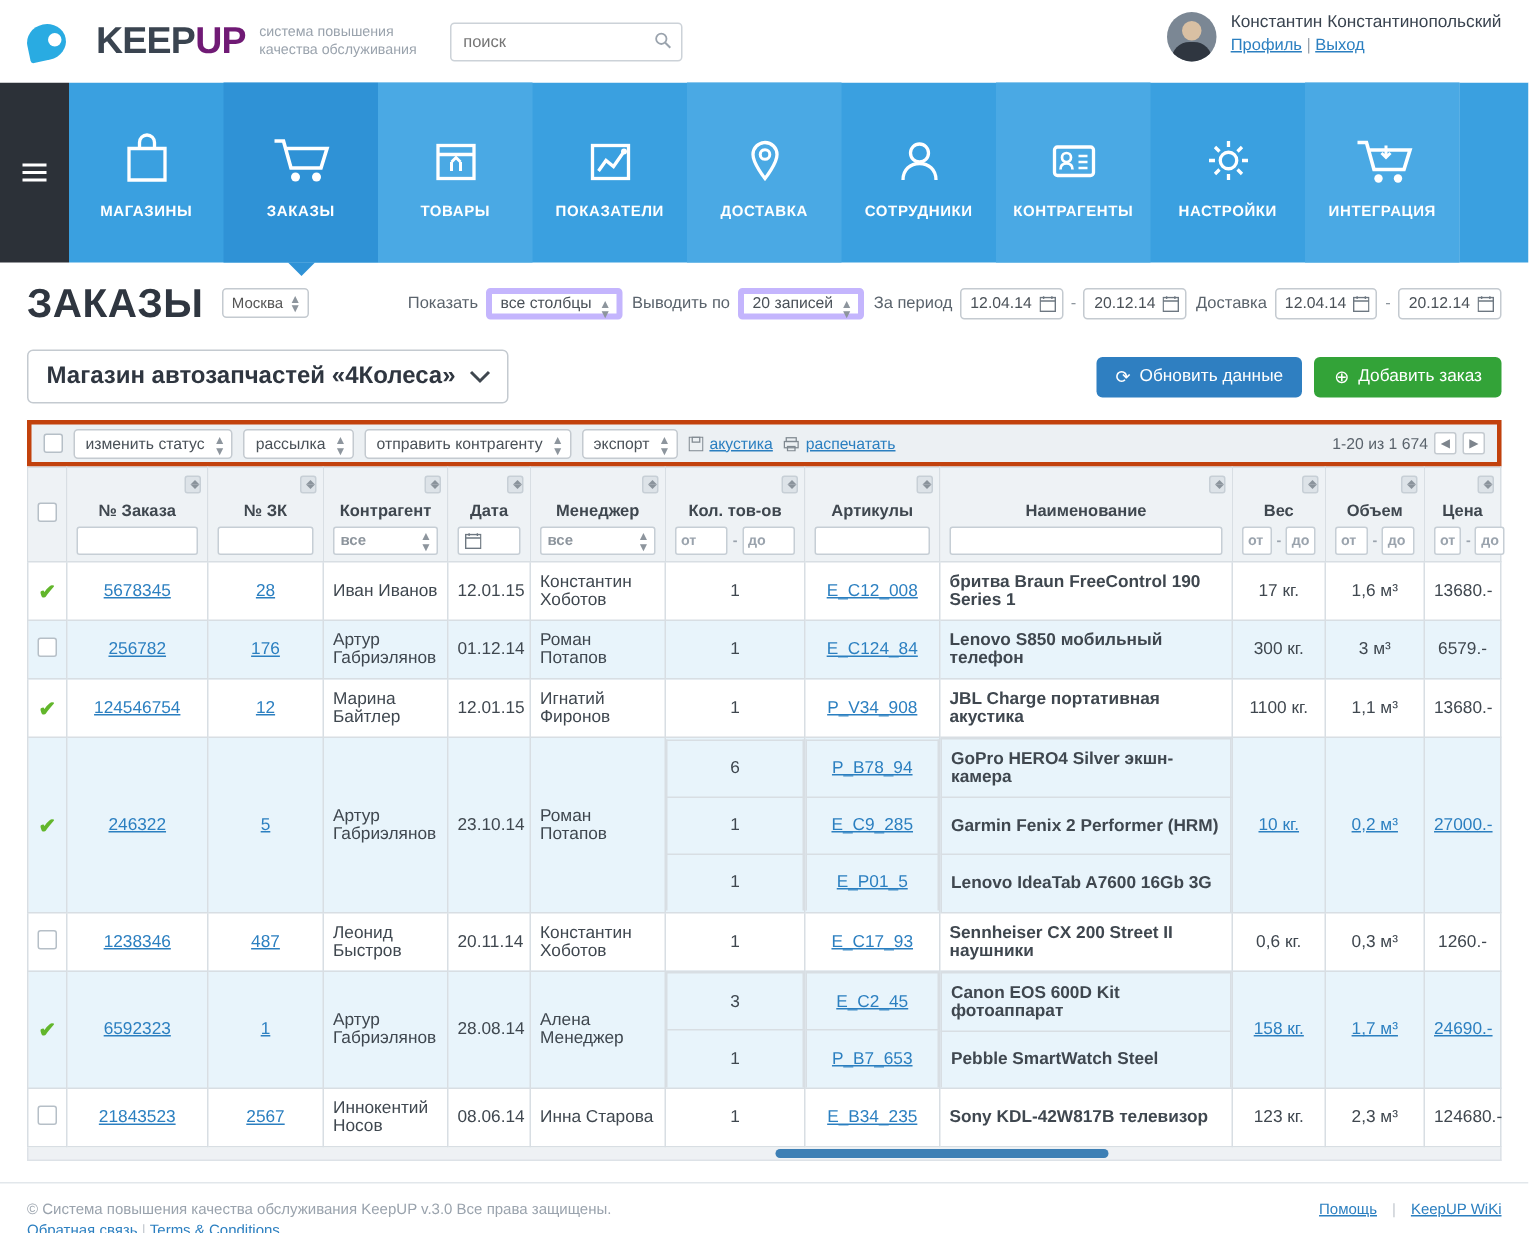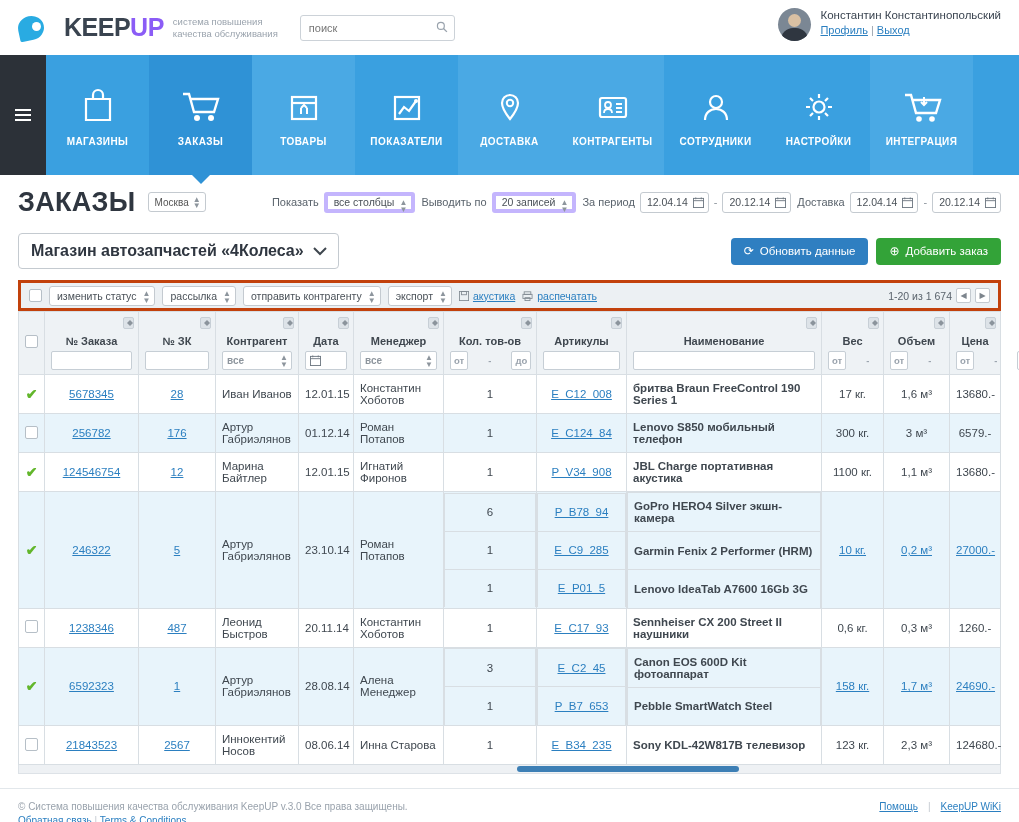--- a/index.html
+++ b/index.html
@@ -18,21 +18,21 @@
   .topbar { height:55px; background:#fff; display:flex; align-items:center; padding:0 18px; position:relative; }
   .logo-wrap { display:flex; align-items:center; }
   .logo-mark { width:40px; height:28px; position:relative; margin-right:6px; }
   .logo-mark .drop {
     position:absolute; left:0; top:2px; width:26px; height:24px;
     background:#29abe2; border-radius:50% 50% 50% 2px; transform:rotate(-12deg);
   }
   .logo-mark .dot { position:absolute; left:14px; top:8px; width:9px; height:9px; background:#fff; border-radius:50%; }
   .logo-text { font-size:25px; font-weight:bold; letter-spacing:-0.5px; }
   .logo-text .k { color:#3a4450; }
-  .logo-text .up { color:#8b5cf6; }
+  .logo-text .up { color:#701a75; }
   .logo-sub { font-size:9.5px; color:#9aa3ad; line-height:12px; margin-left:9px; max-width:115px; }
   .search-box { margin-left:22px; position:relative; width:155px; }
   .search-box input {
     width:155px; height:26px; border:1px solid #ccd2d8; border-radius:3px;
     padding:0 24px 0 8px; font-size:11px; color:#9aa3ad;
     font-family:"Liberation Sans", sans-serif; outline:none;
   }
   .search-box .mag { position:absolute; right:7px; top:6px; width:12px; height:12px; }
   .user-area { position:absolute; right:18px; top:8px; display:flex; align-items:flex-start; }
   .avatar { width:33px; height:33px; border-radius:50%; background:#7b8794; margin-right:9px; overflow:hidden; position:relative; }
@@ -131,21 +131,21 @@
   thead th .sorter:before { content:""; position:absolute; left:2.5px; top:2px;
       border-left:3px solid transparent; border-right:3px solid transparent; border-bottom:3px solid #8b949c; }
   thead th .sorter:after { content:""; position:absolute; left:2.5px; bottom:2px;
       border-left:3px solid transparent; border-right:3px solid transparent; border-top:3px solid #8b949c; }
   thead th .fi {
     margin-top:4px; width:100%; height:19px; background:#fff; border:1px solid #c6ced5; border-radius:2px;
     font-size:10px; color:#8d959d; display:flex; align-items:center; padding:0 4px; position:relative;
   }
   thead th .fi.sel2 { padding-right:15px; }
   thead th .fi.sel2 .dbl { position:absolute; right:3px; top:2px; color:#8d959d; font-size:8px; line-height:7px; }
-  thead th .range { margin-top:4px; display:flex; gap:20px; align-items:center; }
+  thead th .range { margin-top:4px; display:flex; gap:3px; align-items:center; }
   thead th .range .mini {
     flex:1; height:19px; background:#fff; border:1px solid #c6ced5; border-radius:2px;
     font-size:9.5px; color:#9aa3ad; display:flex; align-items:center; padding:0 3px;
   }
   thead th .range .d { color:#9aa3ad; font-size:9.5px; }
   thead th.ck { width:26px; }
   tbody td { padding:7px 6px; font-size:11.5px; color:#3f474f; vertical-align:middle; }
   tbody tr.alt td { background:#e8f4fb; }
   tbody tr td.ck { text-align:center; width:26px; }
   .cb { width:13px; height:13px; border:1px solid #b6bfc7; background:#fff; border-radius:2px; display:inline-block; }
@@ -263,40 +263,40 @@
       <div class="nav-item alt">
         <div class="ico">
           <svg width="40" height="40" viewBox="0 0 40 40">
               <path d="M20 9a8 8 0 0 1 8 8c0 6-8 16-8 16S12 23 12 17a8 8 0 0 1 8-8z" fill="none" stroke="#fff" stroke-width="2.2"></path>
               <circle cx="20" cy="17" r="3.2" fill="none" stroke="#fff" stroke-width="2"></circle>
             </svg>
         </div>
         <div class="lbl">ДОСТАВКА</div>
       </div>
 
+      <div class="nav-item">
+        <div class="ico">
+          <svg width="40" height="40" viewBox="0 0 40 40">
+              <circle cx="20" cy="16" r="6" fill="none" stroke="#fff" stroke-width="2.2"></circle>
+              <path d="M9 34c0-7 5-11 11-11s11 4 11 11" fill="none" stroke="#fff" stroke-width="2.2"></path>
+            </svg>
+        </div>
+        <div class="lbl">СОТРУДНИКИ</div>
+      </div>
+
       <div class="nav-item alt">
         <div class="ico">
           <svg width="40" height="40" viewBox="0 0 40 40">
               <rect x="7" y="12" width="26" height="19" rx="2" fill="none" stroke="#fff" stroke-width="2.2"></rect>
               <circle cx="15" cy="19" r="3" fill="none" stroke="#fff" stroke-width="1.8"></circle>
               <path d="M11 27c0-3 2-4 4-4s4 1 4 4" fill="none" stroke="#fff" stroke-width="1.8"></path>
               <path d="M23 18h6M23 22h6M23 26h6" stroke="#fff" stroke-width="1.8"></path>
             </svg>
         </div>
         <div class="lbl">КОНТРАГЕНТЫ</div>
-      </div>
-
-      <div class="nav-item">
-        <div class="ico">
-          <svg width="40" height="40" viewBox="0 0 40 40">
-              <circle cx="20" cy="16" r="6" fill="none" stroke="#fff" stroke-width="2.2"></circle>
-              <path d="M9 34c0-7 5-11 11-11s11 4 11 11" fill="none" stroke="#fff" stroke-width="2.2"></path>
-            </svg>
-        </div>
-        <div class="lbl">СОТРУДНИКИ</div>
       </div>
 
       <div class="nav-item">
         <div class="ico">
           <svg width="40" height="40" viewBox="0 0 40 40">
               <circle cx="20" cy="21" r="5.5" fill="none" stroke="#fff" stroke-width="2.2"></circle>
               <g stroke="#fff" stroke-width="2.2">
                 <path d="M20 8v4M20 30v4M7 21h4M29 21h4M11 12l3 3M26 27l3 3M29 12l-3 3M14 27l-3 3"></path>
               </g>
             </svg>

